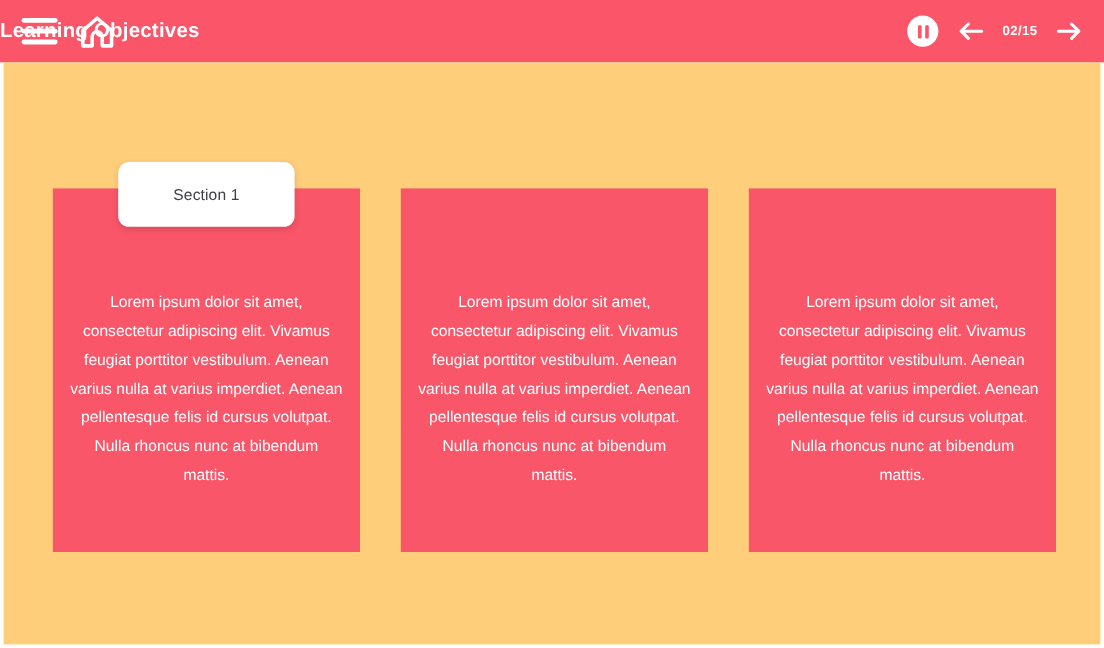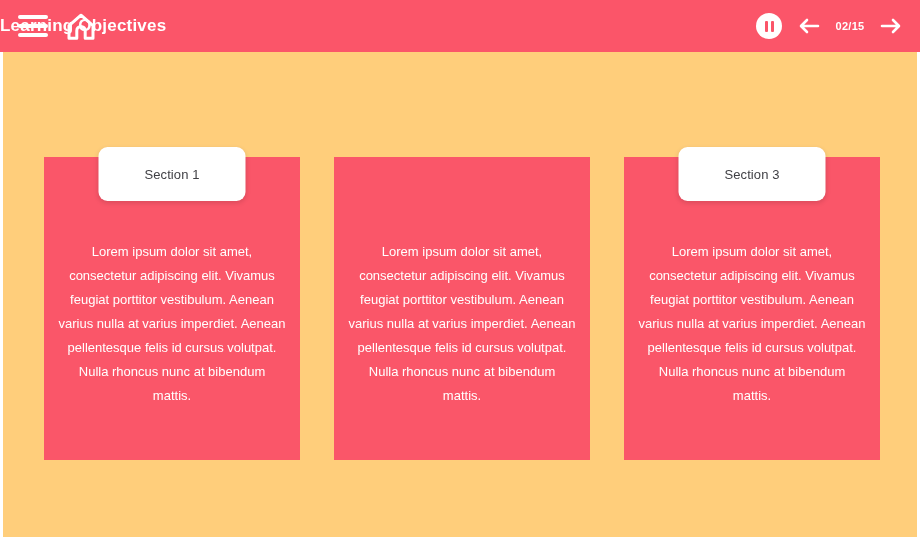--- a/index.html
+++ b/index.html
@@ -185,21 +185,20 @@
     width: 147px;
     height: 54px;
     background: #ffffff;
     border-radius: 9px;
     box-shadow: 0 2px 5px rgba(0,0,0,0.13);
     display: flex;
     align-items: center;
     justify-content: center;
     z-index: 3;
     cursor: pointer;
-    margin-top: 12px;
   }
 
   .card-tab span {
     color: #3f3f44;
     font-size: 13px;
     letter-spacing: 0.1px;
   }
 </style>
 </head>
 <body>
@@ -253,22 +252,19 @@
       <div class="card-wrap c1">
         <div class="card-body">
           <div class="card-text">Lorem ipsum dolor sit amet, consectetur adipiscing elit. Vivamus feugiat porttitor vestibulum. Aenean varius nulla at varius imperdiet. Aenean pellentesque felis id cursus volutpat. Nulla rhoncus nunc at bibendum mattis.</div>
         </div>
       </div>
 
       <div class="card-wrap c2">
         <div class="card-body">
           <div class="card-text">Lorem ipsum dolor sit amet, consectetur adipiscing elit. Vivamus feugiat porttitor vestibulum. Aenean varius nulla at varius imperdiet. Aenean pellentesque felis id cursus volutpat. Nulla rhoncus nunc at bibendum mattis.</div>
         </div>
-        <div class="card-tab">
-          <span>Section 3</span>
-        </div>
       </div>
 
     </div>
 
   </div>
 
 </div>
 
 </body></html>

